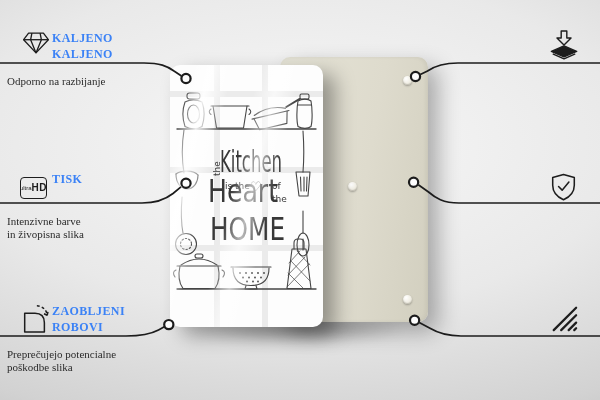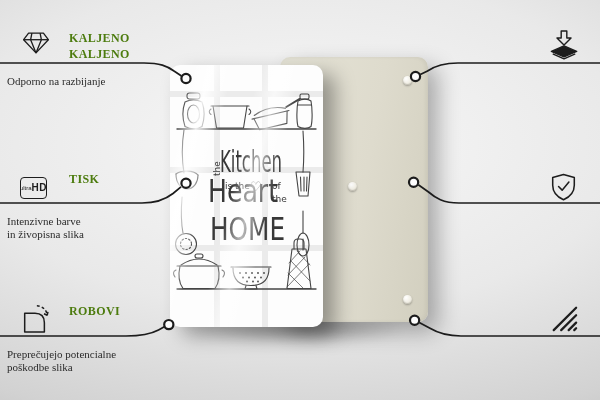--- a/index.html
+++ b/index.html
@@ -37,21 +37,21 @@
     position:absolute;inset:0;border-radius:10px;pointer-events:none;
     background:linear-gradient(103deg,
       rgba(255,255,255,0) 10%, rgba(255,255,255,0.9) 19%, rgba(255,255,255,0) 30%,
       rgba(255,255,255,0) 42%, rgba(255,255,255,0.65) 52%, rgba(255,255,255,0) 62%);
   }
 
   
   .connector-layer{left:0;top:0;pointer-events:none;}
 
   
-  .callout-title{font-weight:bold;font-size:12px;line-height:16px;letter-spacing:0.4px;color:#4d7c0f;white-space:nowrap;margin-left:17px;}
+  .callout-title{font-weight:bold;font-size:12px;line-height:16px;letter-spacing:0.4px;color:#3b82f6;white-space:nowrap;}
   .callout-desc{font-size:11px;line-height:12.5px;color:#2b2b2b;white-space:nowrap;margin-top:8px;}
   .icon-box svg{display:block;}
   .uhd{
     width:25px;height:20px;border:1.5px solid #1d1d1d;border-radius:4px;
     display:flex;flex-direction:row;align-items:center;justify-content:center;
     font-family:"Liberation Sans", sans-serif;color:#1d1d1d;background:transparent;
   }
   .uhd .u-top{font-size:6px;line-height:6px;}
   .uhd .u-bot{font-size:10px;line-height:10px;font-weight:bold;letter-spacing:0.5px;}
 </style>
@@ -247,20 +247,21 @@
 
 <div class="abs">
   <span class="abs icon-box" style="left:20px;top:303px;">
     <svg width="30" height="31" viewBox="0 0 32 33" stroke="#1d1d1d" stroke-width="1.6" fill="none" stroke-linejoin="round">
       <path d="M5,31 V11 H16 Q26,11 26,21 V31 Z"></path>
       <path d="M18,3 A11,11 0 0 1 29,13" stroke-dasharray="3 2.4"></path>
       <path d="M29,13 l-3.4,-1.6 M29,13 l0.8,-3.6"></path>
     </svg>
   </span>
   <div class="abs callout-title" style="left:52px;top:303px;">
+    <div>ZAOBLJENI</div>
     <div>ROBOVI</div>
   </div>
   <div class="abs callout-desc" style="left:7px;top:340px;">
     <div>Preprečujejo potencialne</div>
     <div>poškodbe slika</div>
   </div>
 </div>
 
 <div class="abs">
   <span class="abs icon-box" style="left:549px;top:29px;">

